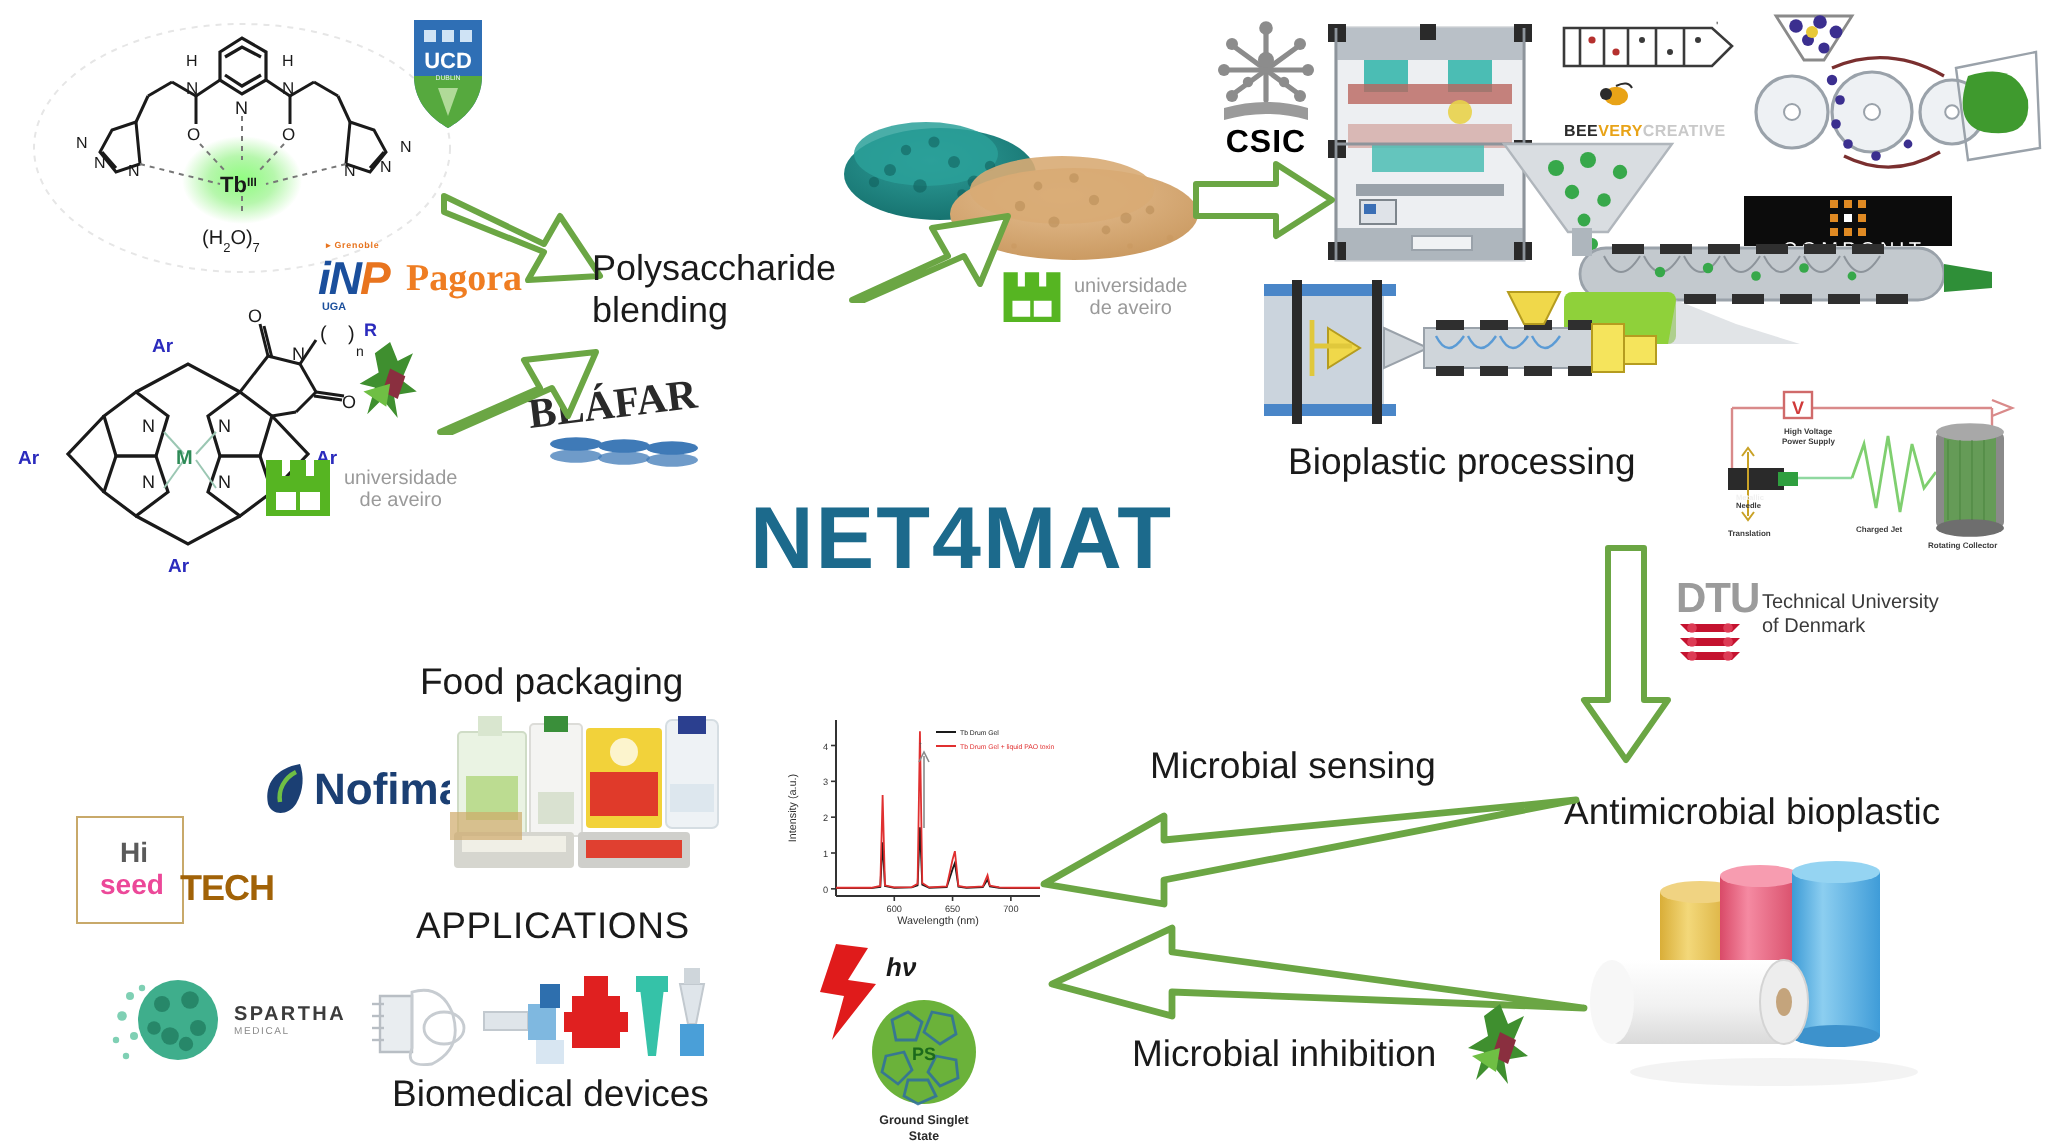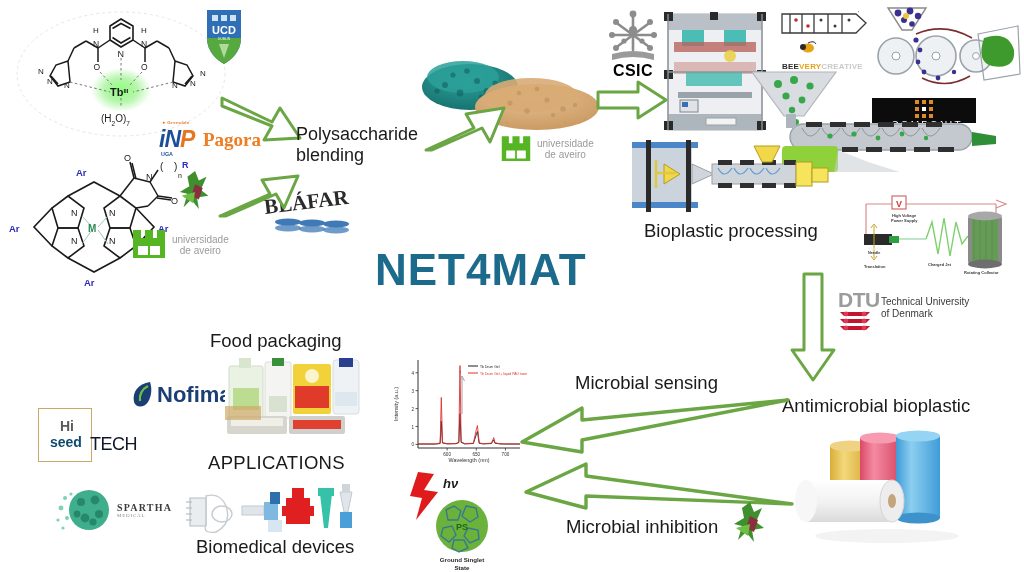--- a/index.html
+++ b/index.html
@@ -777,25 +777,25 @@
       <rect x="6" y="60" width="52" height="8" fill="#f0efe6"></rect>
       <rect x="64" y="58" width="56" height="18" rx="2" fill="#cfcfcb"></rect>
       <rect x="68" y="62" width="48" height="9" fill="#e04030"></rect>
       <rect x="0" y="48" width="36" height="14" fill="#cfa96a" opacity=".7"></rect>
     </svg>
   </div>
 
   <div class="abs" style="left:38px;top:408px;width:130px;height:56px;">
     <div class="abs hiseed-box" style="left:0;top:0;width:52px;height:52px;"></div>
     <div class="abs" style="left:22px;top:10px;font-size:14px;font-weight:700;color:#5a5a5a;">Hi</div>
-    <div class="abs" style="left:12px;top:26px;font-size:14px;font-weight:700;color:#0c4a6e;">seed</div>
-    <div class="abs" style="left:52px;top:26px;font-size:18px;font-weight:400;color:#0f172a;letter-spacing:-.5px;">TECH</div>
-  </div>
-
-  <div class="abs" style="left:55px;top:484px;width:130px;height:52px;display:flex;align-items:center;gap:6px;font-family:Liberation Serif, serif;">
+    <div class="abs" style="left:12px;top:26px;font-size:14px;font-weight:700;color:#ec4899;">seed</div>
+    <div class="abs" style="left:52px;top:26px;font-size:18px;font-weight:700;color:#a16207;letter-spacing:-.5px;">TECH</div>
+  </div>
+
+  <div class="abs" style="left:55px;top:484px;width:130px;height:52px;display:flex;align-items:center;gap:6px;">
     <svg width="56" height="48" viewBox="0 0 56 48">
       <circle cx="34" cy="24" r="20" fill="#3fae8c"></circle>
       <g fill="#1f7a5e" opacity=".75">
         <circle cx="26" cy="16" r="4"></circle>
           <circle cx="40" cy="14" r="4.4"></circle>
           <circle cx="44" cy="28" r="4"></circle>
         <circle cx="30" cy="32" r="4.4"></circle>
           <circle cx="38" cy="36" r="3.6"></circle>
           <circle cx="22" cy="28" r="3.4"></circle>
       </g>

